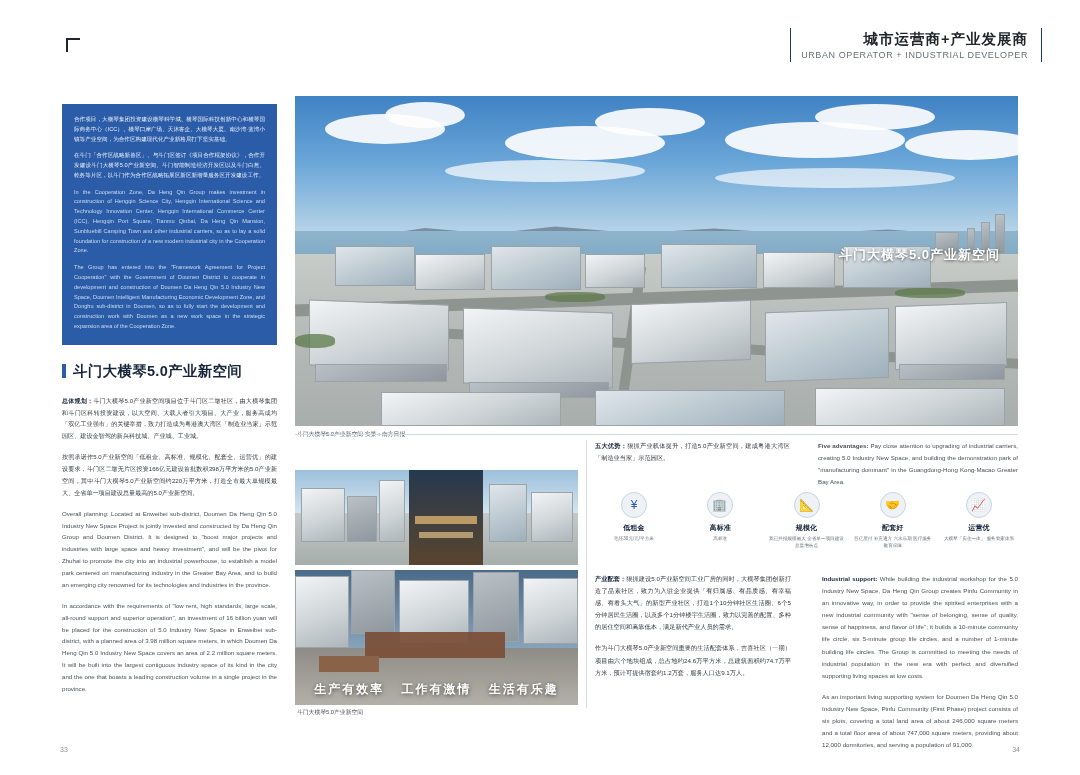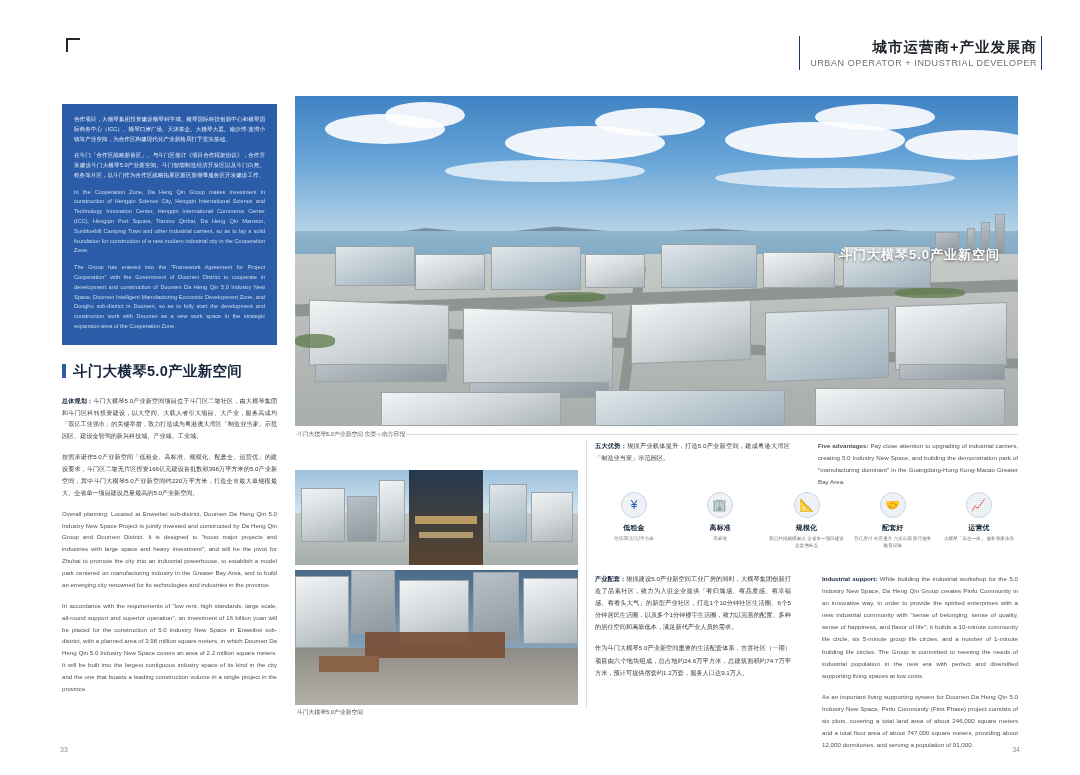--- a/index.html
+++ b/index.html
@@ -9,25 +9,25 @@
     background:#ffffff;
     font-family:"Liberation Sans", sans-serif;
     color:#1b1b1b;
     overflow:hidden;
     position:relative;
   }
   .page { position:absolute; inset:0; }
 
   
   .header {
-    position:absolute; right:38px; top:36px;
+    position:absolute; right:38px; top:28px;
     text-align:right;
     border-left:1px solid #1b3a6b;
     border-right:1px solid #1b3a6b;
-    padding:2px 4px 2px 10px;
+    padding:2px 13px 2px 10px;
   }
   .header-cn {
     font-size:14.5px; font-weight:bold; letter-spacing:1px; color:#20262c;
     line-height:1.25; white-space:nowrap;
   }
   .header-en {
     font-size:9px; letter-spacing:0.6px; color:#6a7076; white-space:nowrap;
     margin-top:2px;
   }
   .corner-mark {
@@ -326,20 +326,25 @@
   <div class="photo-b">
     <div class="ph-b-sky"></div>
     <div class="ph-b-floor"></div>
     <div class="bld" style="left:0;   top:6px;  width:54px; height:72px;"></div>
     <div class="bld dark" style="left:56px; top:0;   width:44px; height:64px;"></div>
     <div class="bld" style="left:104px;top:10px; width:70px; height:64px;"></div>
     <div class="bld dark" style="left:178px;top:2px;  width:46px; height:70px;"></div>
     <div class="bld" style="left:228px;top:8px;  width:55px; height:66px;"></div>
     <div style="position:absolute; left:70px; top:62px; width:140px; height:26px; background:#7a4d33; opacity:.9;"></div>
     <div style="position:absolute; left:24px; top:86px; width:60px; height:16px; background:#8a6247;"></div>
+    <div class="slogan">
+      <span>生产有效率</span>
+      <span>工作有激情</span>
+      <span>生活有乐趣</span>
+    </div>
   </div>
   <div class="photo-caption">
     <span>斗门大横琴5.0产业新空间</span>
   </div>
 
   <div class="pg-left">33</div>
   <div class="pg-right">34</div>
 </div>
 
 </body></html>

